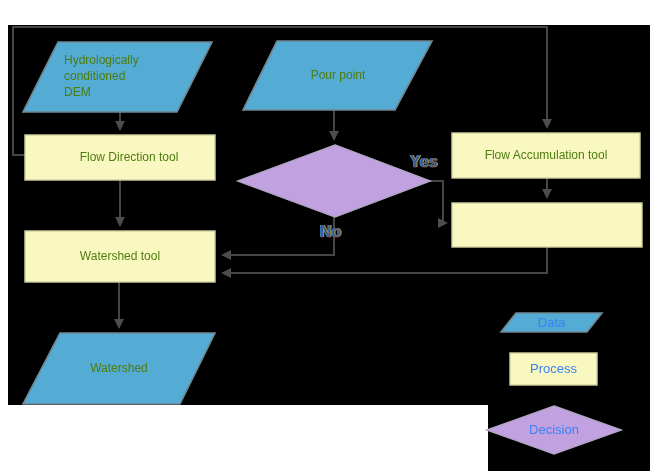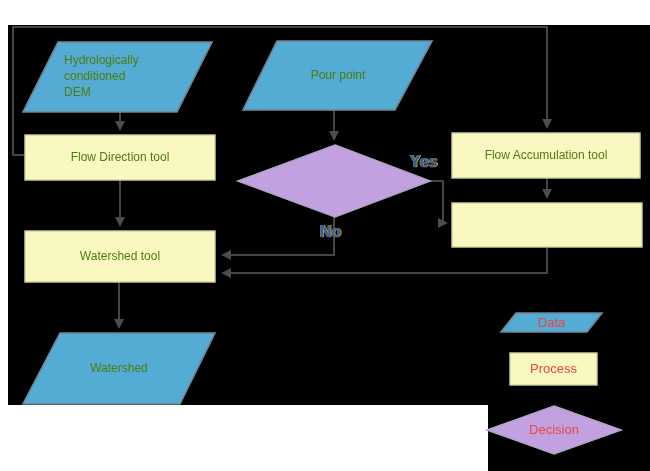--- a/index.html
+++ b/index.html
@@ -3,21 +3,21 @@
 <meta charset="utf-8">
 <style>
   html,body{margin:0;padding:0;background:#ffffff;}
   .stage{position:relative;width:650px;height:471px;overflow:hidden;
          font-family:"Liberation Sans",sans-serif;}
   .stage svg{position:absolute;left:0;top:0;}
   .lbl{position:absolute;display:flex;align-items:center;justify-content:center;
        text-align:center;color:#4d7c0f;font-size:12px;line-height:1.32;
        white-space:pre-line;pointer-events:none;}
   .lbl-left{justify-content:flex-start;text-align:left;}
-  .lbl-small{font-size:13px;color:#ef4444;}
+  .lbl-small{font-size:13px;color:#3b82f6;}
   .branch{position:absolute;font-size:16px;font-weight:bold;color:#46598a;
           text-shadow:1px 0 0 rgba(200,170,40,.9), -1px 0 0 rgba(50,150,215,.9),
                       0 1px 0 rgba(180,60,60,.45);}
   .shape-data{stroke:#6f8693;stroke-width:1.6;}
   .shape-process{stroke:#d2d0a2;stroke-width:1.4;}
   .shape-decision{stroke:#b2a5c8;stroke-width:1.6;}
   .edge{fill:none;stroke:#454545;stroke-width:2;}
 </style>
 </head>
 <body>
@@ -55,21 +55,21 @@
 
     <polygon class="shape-data" points="516,313 602,313 587,332 501,332" fill="#54abd3"></polygon>
     <rect class="shape-process" x="510" y="353" width="87" height="32" fill="#faf8c1"></rect>
     <polygon class="shape-decision" points="554,406 621,430 554,454 487,430" fill="#c2a1e1"></polygon>
   </svg>
 
   <div class="lbl lbl-left" style="left:64px;top:44px;width:125px;height:66px;">Hydrologically
 conditioned
 DEM</div>
   <div class="lbl" style="left:245px;top:42px;width:186px;height:68px;">Pour point</div>
-  <div class="lbl" style="left:25px;top:135px;width:190px;height:45px;">Flow Direction tool</div>
+  <div class="lbl" style="left:25px;top:135px;width:190px;height:45px;padding-left:9px;">Flow Direction tool</div>
   <div class="lbl" style="left:452px;top:133px;width:188px;height:45px;">Flow Accumulation tool</div>
   <div class="lbl" style="left:25px;top:231px;width:190px;height:51px;">Watershed tool</div>
   <div class="lbl" style="left:23px;top:333px;width:192px;height:71px;">Watershed</div>
 
   <span class="branch" style="left:410px;top:153px;">Yes</span>
   <span class="branch" style="left:320px;top:223px;">No</span>
 
   <div class="lbl lbl-small" style="left:501px;top:313px;width:101px;height:19px;">Data</div>
   <div class="lbl lbl-small" style="left:510px;top:353px;width:87px;height:32px;">Process</div>
   <div class="lbl lbl-small" style="left:488px;top:407px;width:132px;height:46px;">Decision</div>

